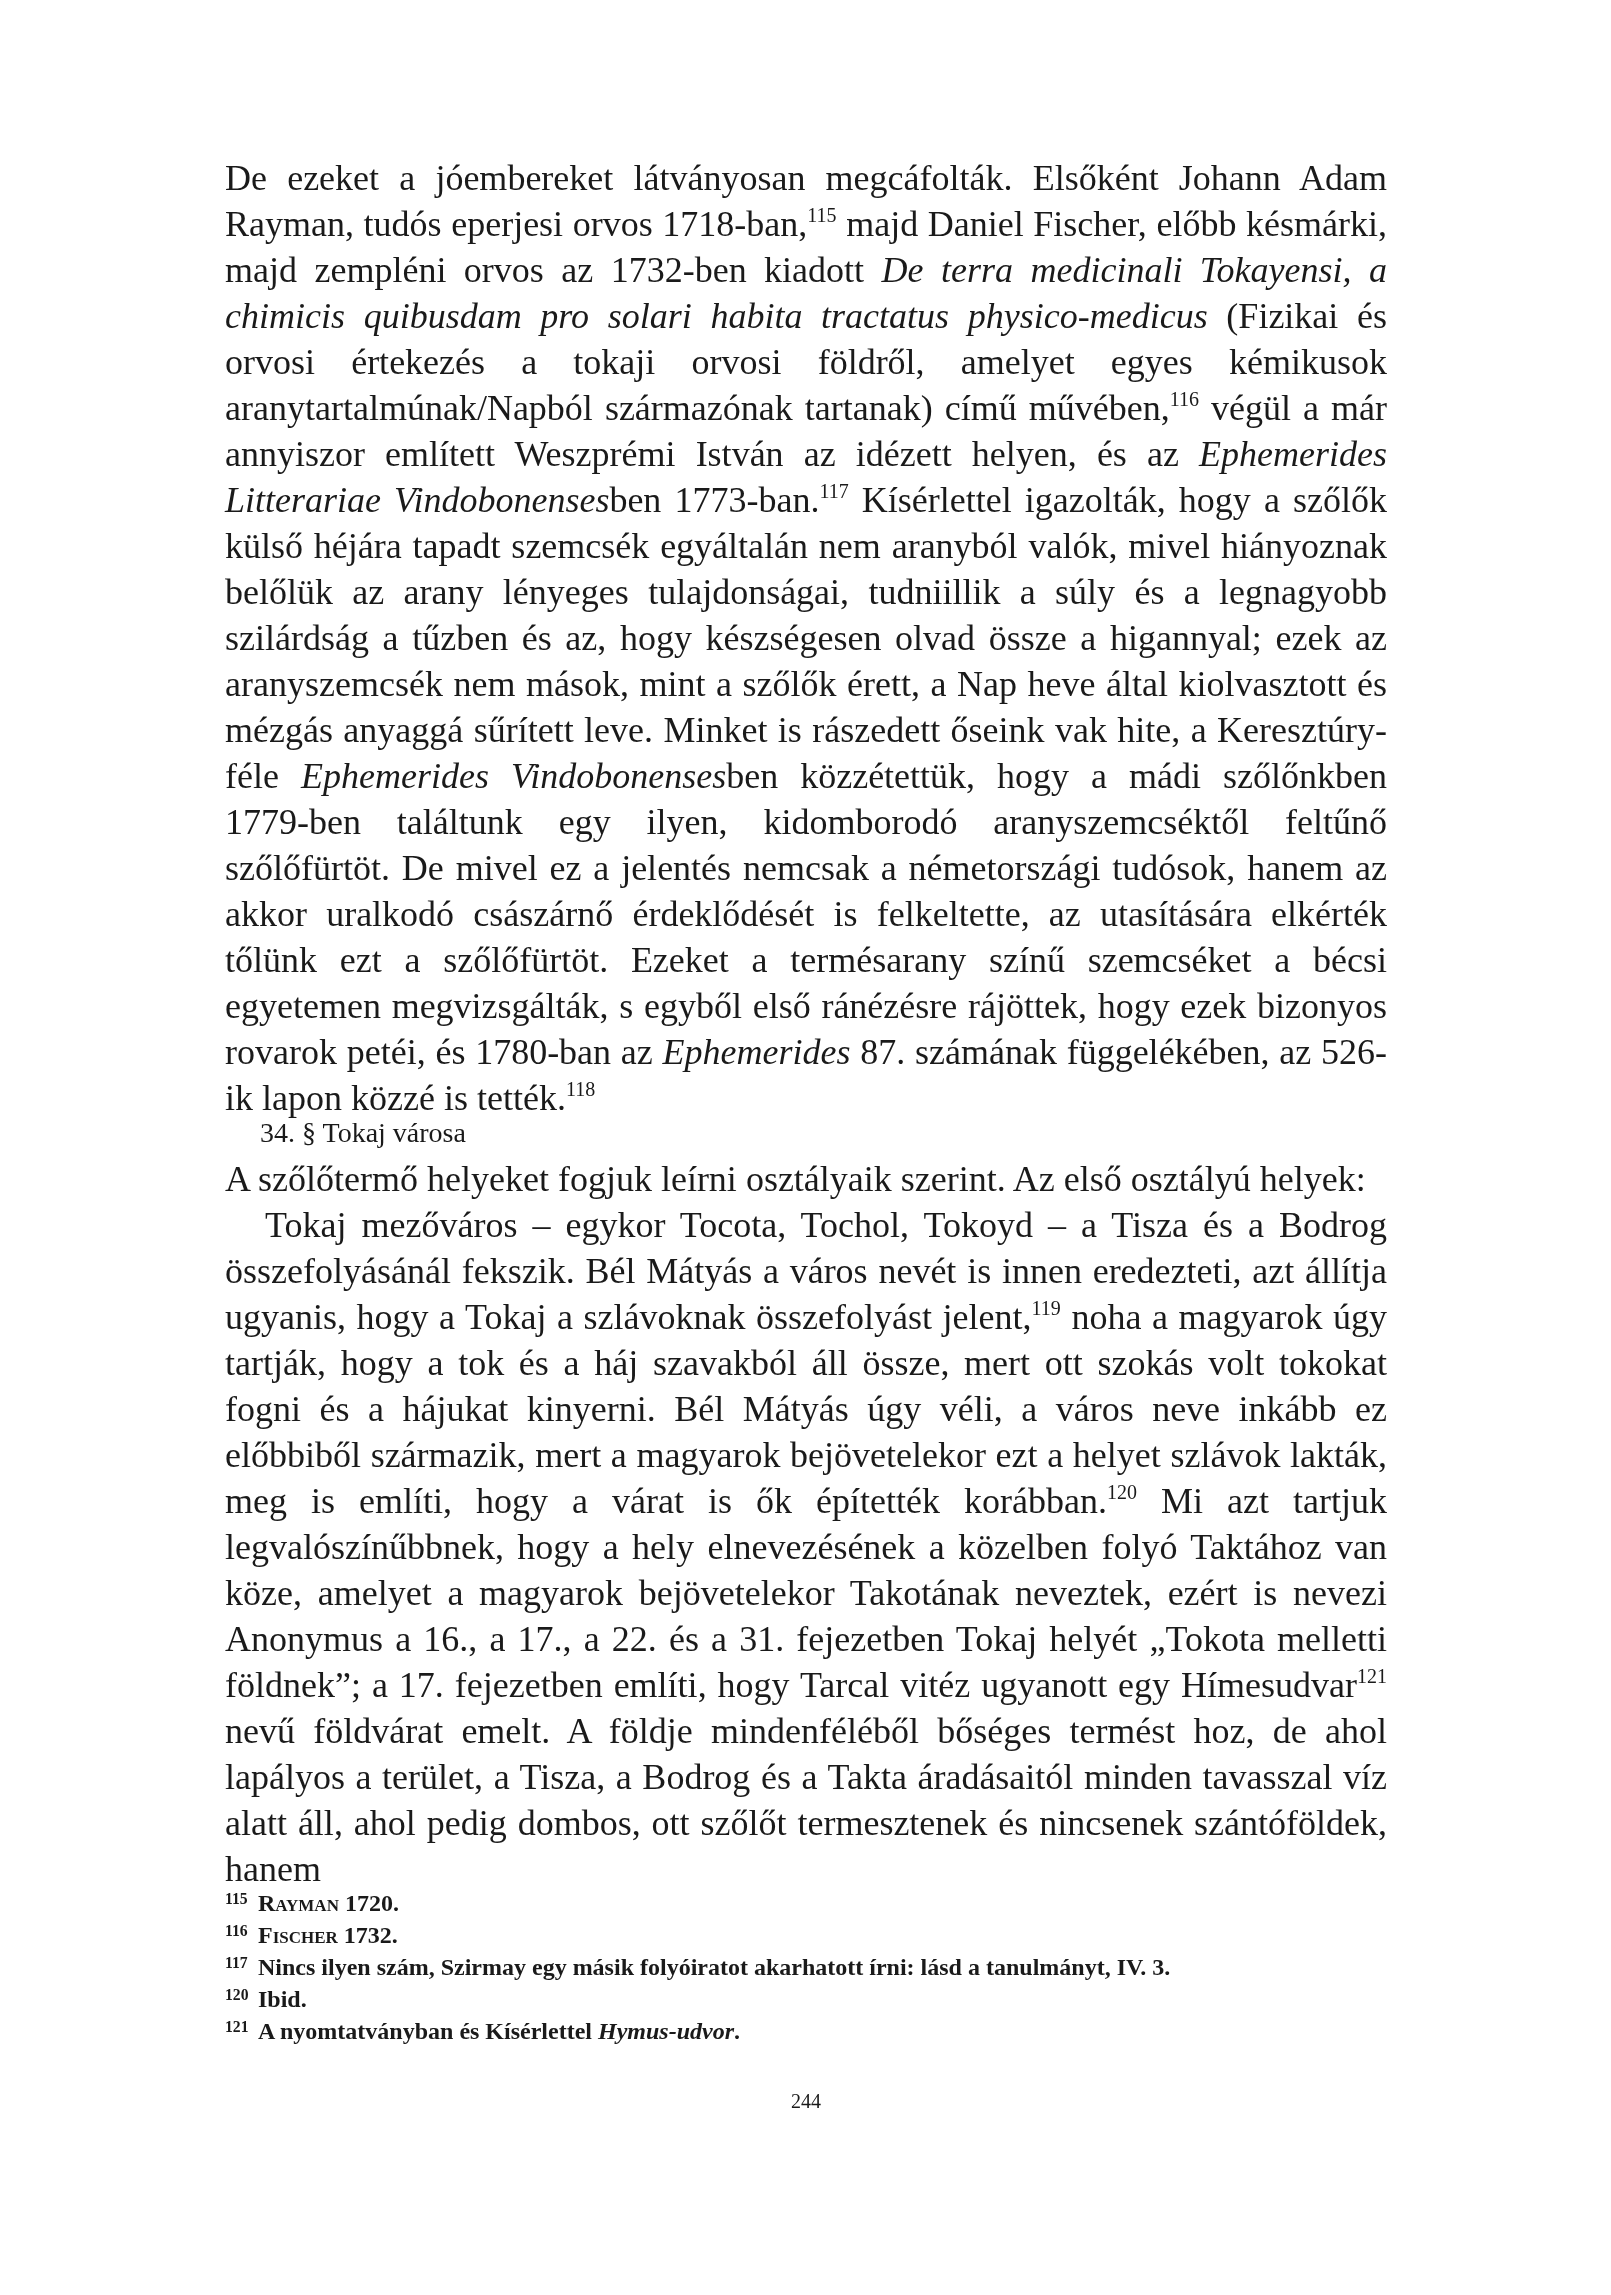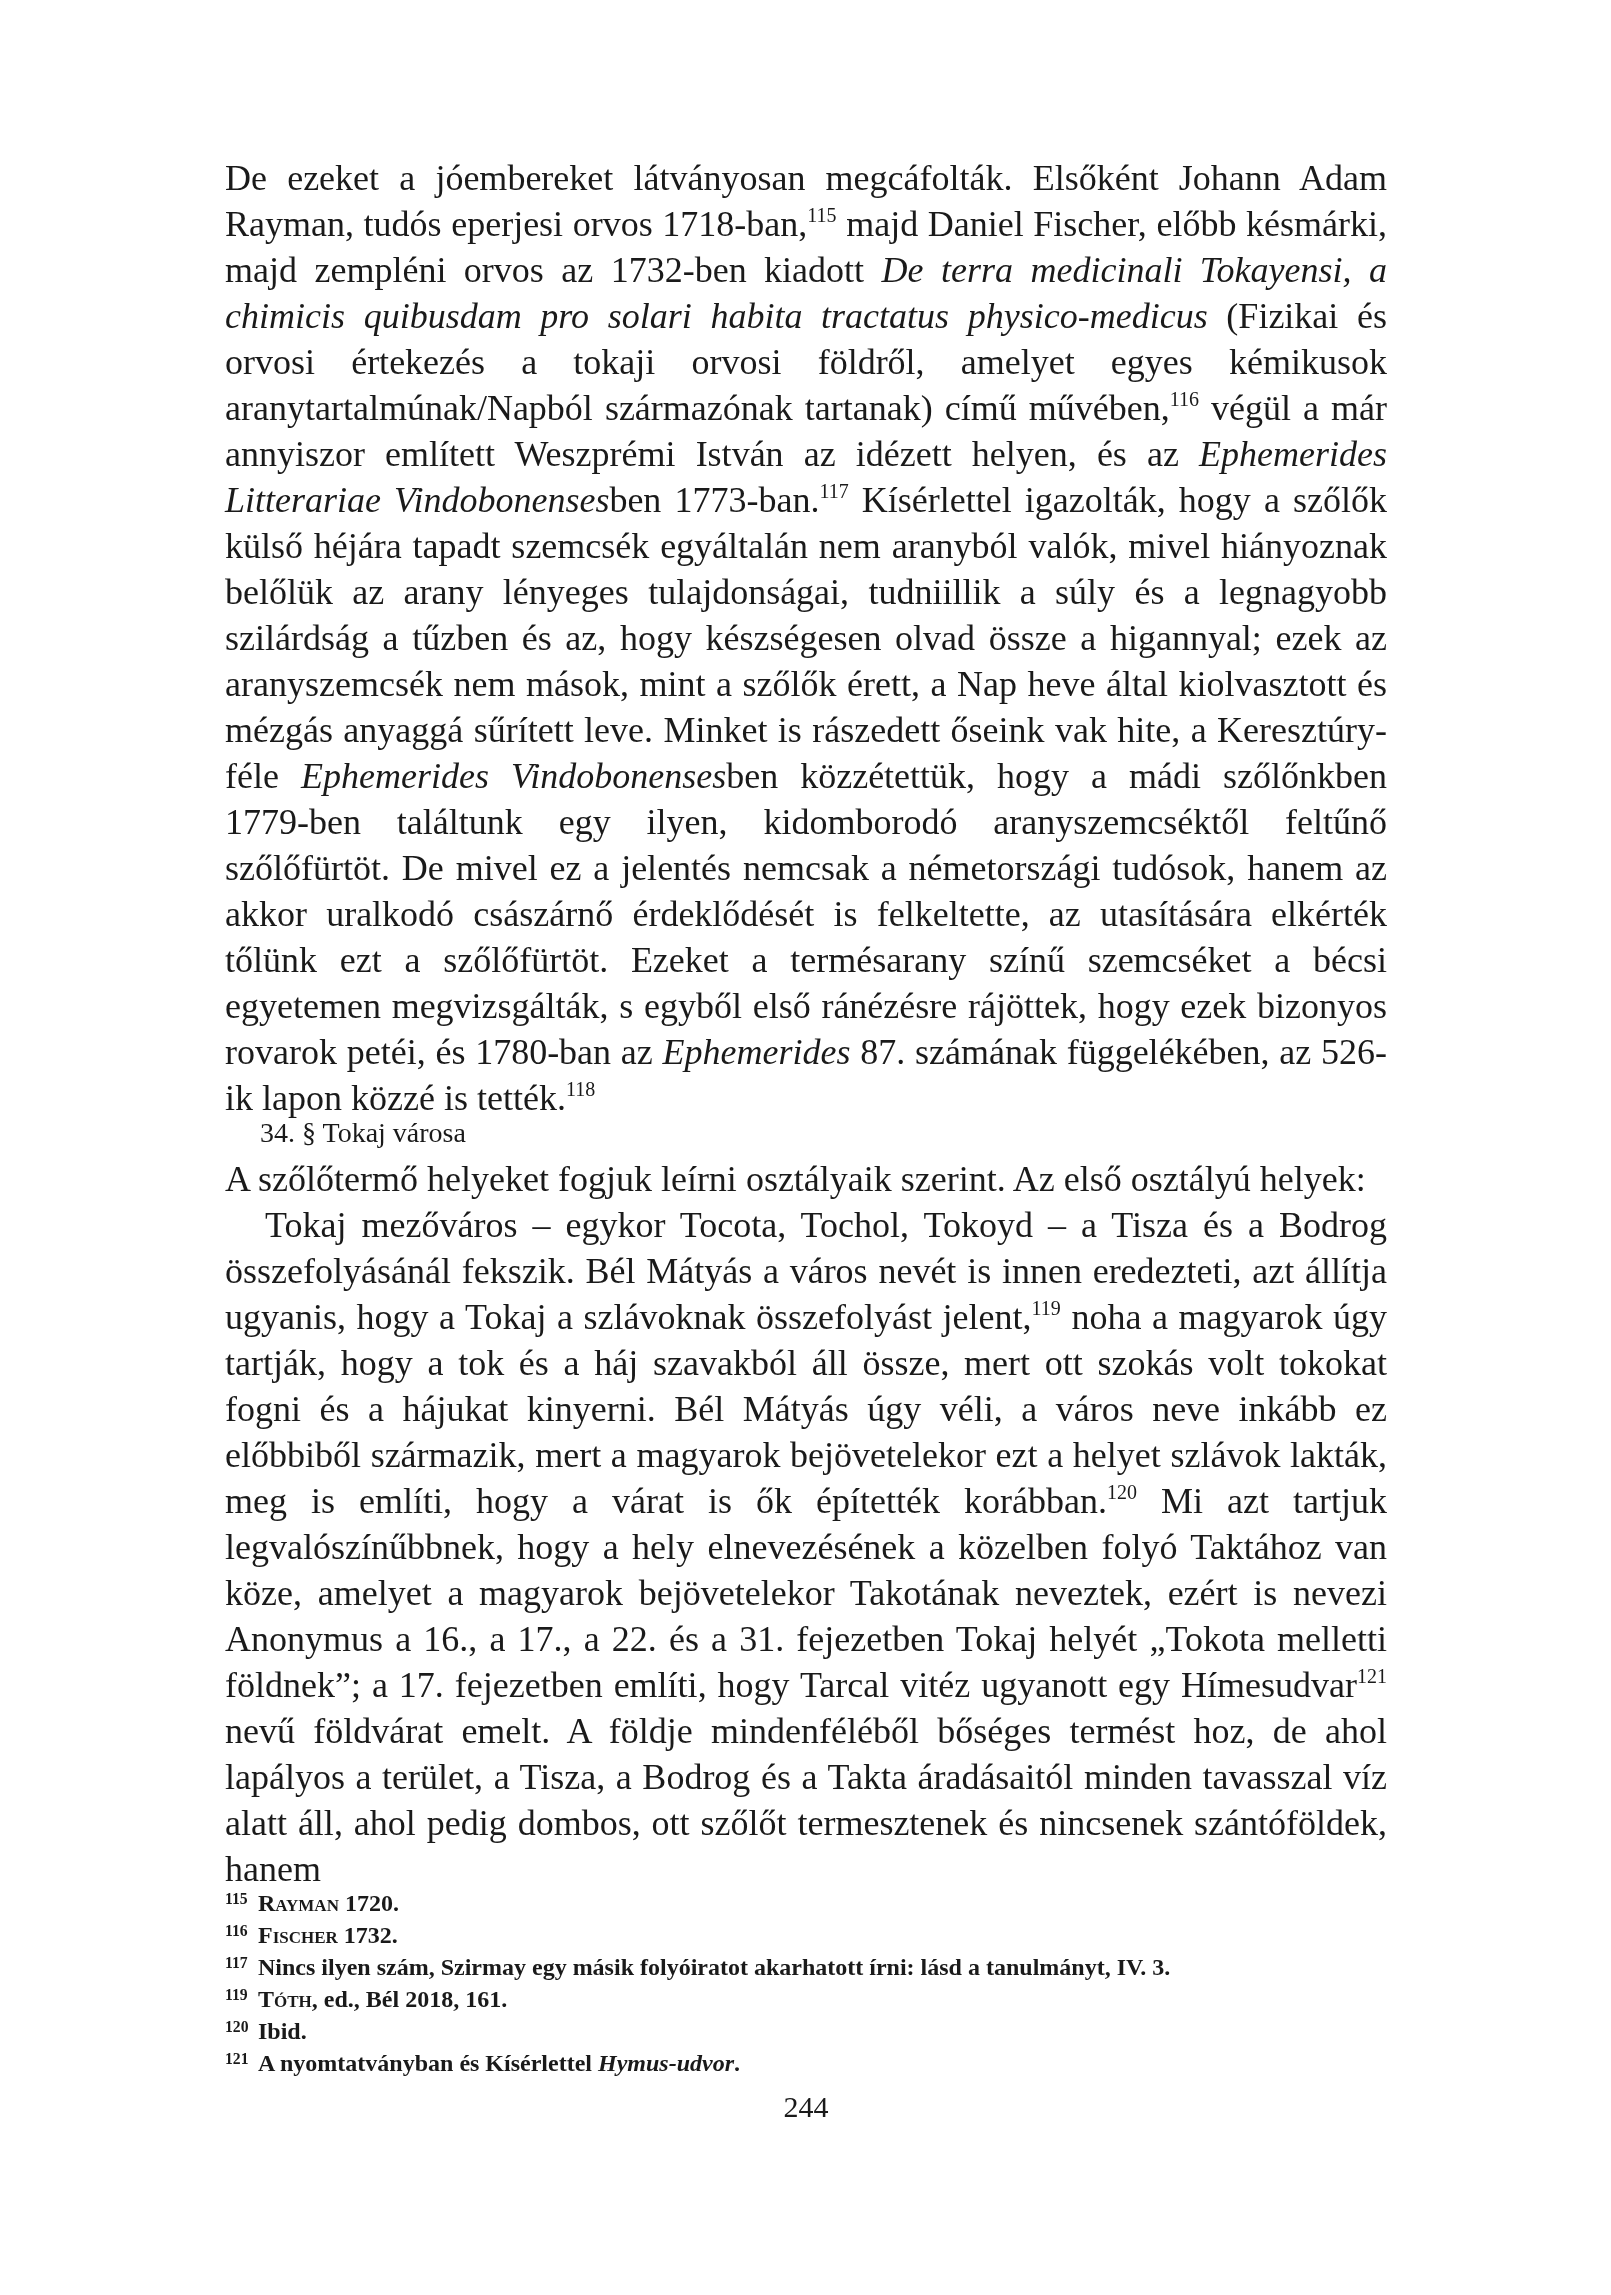--- a/index.html
+++ b/index.html
@@ -9,39 +9,38 @@
   .para { font-size: 36px; line-height: 46px; text-align: justify; margin: 0; hyphens: manual; }
   .para .ind { display: inline-block; width: 40px; }
   i, .it { font-style: italic; }
   sup { font-size: 20px; line-height: 0; vertical-align: 14px; }
   .sc { font-variant: small-caps; }
   h2 { font-weight: normal; font-size: 28px; line-height: 50px; margin: 0; position: absolute; left: 35px; top: 953px; }
   .p2 { position: absolute; top: 1001px; left: 0; width: 1162px; }
   .footnotes { position: absolute; left: 0; top: 1732px; width: 1162px; }
   .fn { font-size: 24px; line-height: 32px; margin: 0; font-weight: bold; }
   .fn .num { display: inline-block; width: 33px; font-size: 15.7px; vertical-align: 7.4px; line-height: 0; }
-  .pagenum { position: absolute; top: 1935px; left: 0; width: 1162px; text-align: center; font-size: 30px; }
+  .pagenum { position: absolute; top: 1935px; left: 0; width: 1162px; text-align: center; font-size: 20px; }
 </style>
 </head>
 <body>
 
 <div class="page">
   <p class="para"><span>De ezeket a jóembereket látványosan megcáfolták. Elsőként Johann Adam Rayman, tudós eperjesi orvos 1718-ban,</span><sup>115</sup><span> majd Daniel Fischer, előbb késmárki, majd zempléni orvos az 1732-ben kiadott </span><i>De terra medicinali Tokayensi, a chimicis quibusdam pro solari habita tractatus physico-medicus</i><span> (Fizikai és orvosi értekezés a tokaji orvosi földről, amelyet egyes kémikusok aranytartalmúnak/Napból származónak tartanak) című művében,</span><sup>116</sup><span> végül a már annyiszor említett Weszprémi István az idézett helyen, és az </span><i>Ephemerides Litterariae Vindobonenses</i><span>ben 1773-ban.</span><sup>117</sup><span> Kísérlettel igazolták, hogy a szőlők külső héjára tapadt szemcsék egyáltalán nem aranyból valók, mivel hiányoznak belőlük az arany lényeges tulajdonságai, tudniillik a súly és a legnagyobb szilárdság a tűzben és az, hogy készségesen olvad össze a higannyal; ezek az aranyszemcsék nem mások, mint a szőlők érett, a Nap heve által kiolvasztott és mézgás anyaggá sűrített leve. Minket is rászedett őseink vak hite, a Keresztúry-féle </span><i>Ephemerides Vindobonenses</i><span>ben közzétettük, hogy a mádi szőlőnkben 1779-ben találtunk egy ilyen, kidomborodó aranyszemcséktől feltűnő szőlőfürtöt. De mivel ez a jelentés nemcsak a németországi tudósok, hanem az akkor uralkodó császárnő érdeklődését is felkeltette, az utasítására elkérték tőlünk ezt a szőlőfürtöt. Ezeket a termésarany színű szemcséket a bécsi egyetemen megvizsgálták, s egyből első ránézésre rájöttek, hogy ezek bizonyos rovarok petéi, és 1780-ban az </span><i>Ephemerides</i><span> 87. számának függelékében, az 526-ik lapon közzé is tették.</span><sup>118</sup></p>
 
   <h2>34. § Tokaj városa</h2>
 
   <div class="p2">
     <p class="para" style="text-align:left;">A szőlőtermő helyeket fogjuk leírni osztályaik szerint. Az első osztályú helyek:</p>
     <p class="para"><span class="ind"></span><span>Tokaj mezőváros – egykor Tocota, Tochol, Tokoyd – a Tisza és a Bodrog összefolyásánál fekszik. Bél Mátyás a város nevét is innen eredezteti, azt állítja ugyanis, hogy a Tokaj a szlávoknak összefolyást jelent,</span><sup>119</sup><span> noha a magyarok úgy tartják, hogy a tok és a háj szavakból áll össze, mert ott szokás volt tokokat fogni és a hájukat kinyerni. Bél Mátyás úgy véli, a város neve inkább ez előbbiből származik, mert a magyarok bejövetelekor ezt a helyet szlávok lakták, meg is említi, hogy a várat is ők építették korábban.</span><sup>120</sup><span> Mi azt tartjuk legvalószínűbbnek, hogy a hely elnevezésének a közelben folyó Taktához van köze, amelyet a magyarok bejövetelekor Takotának neveztek, ezért is nevezi Anonymus a 16., a 17., a 22. és a 31. fejezetben Tokaj helyét „Tokota melletti földnek”; a 17. fejezetben említi, hogy Tarcal vitéz ugyanott egy Hímesudvar</span><sup>121</sup><span> nevű földvárat emelt. A földje mindenféléből bőséges termést hoz, de ahol lapályos a terület, a Tisza, a Bodrog és a Takta áradásaitól minden tavasszal víz alatt áll, ahol pedig dombos, ott szőlőt termesztenek és nincsenek szántóföldek, hanem</span></p>
   </div>
 
   <div class="footnotes">
     <p class="fn"><span class="num">115</span><span class="sc">Rayman</span><span> 1720.</span></p>
     <p class="fn"><span class="num">116</span><span class="sc">Fischer</span><span> 1732.</span></p>
     <p class="fn"><span class="num">117</span><span>Nincs ilyen szám, Szirmay egy másik folyóiratot akarhatott írni: lásd a tanulmányt, IV. 3.</span></p>
-    <p class="fn"><span class="num">119</span><span class="sc">Tóth</span><span>, ed., Bél 2018, 161.</span></p>
     <p class="fn"><span class="num">120</span><span>Ibid.</span></p>
     <p class="fn"><span class="num">121</span><span>A nyomtatványban és Kísérlettel </span><i>Hymus-udvor</i><span>.</span></p>
   </div>
 
   <div class="pagenum">244</div>
 </div>
 
 
 </body></html>

